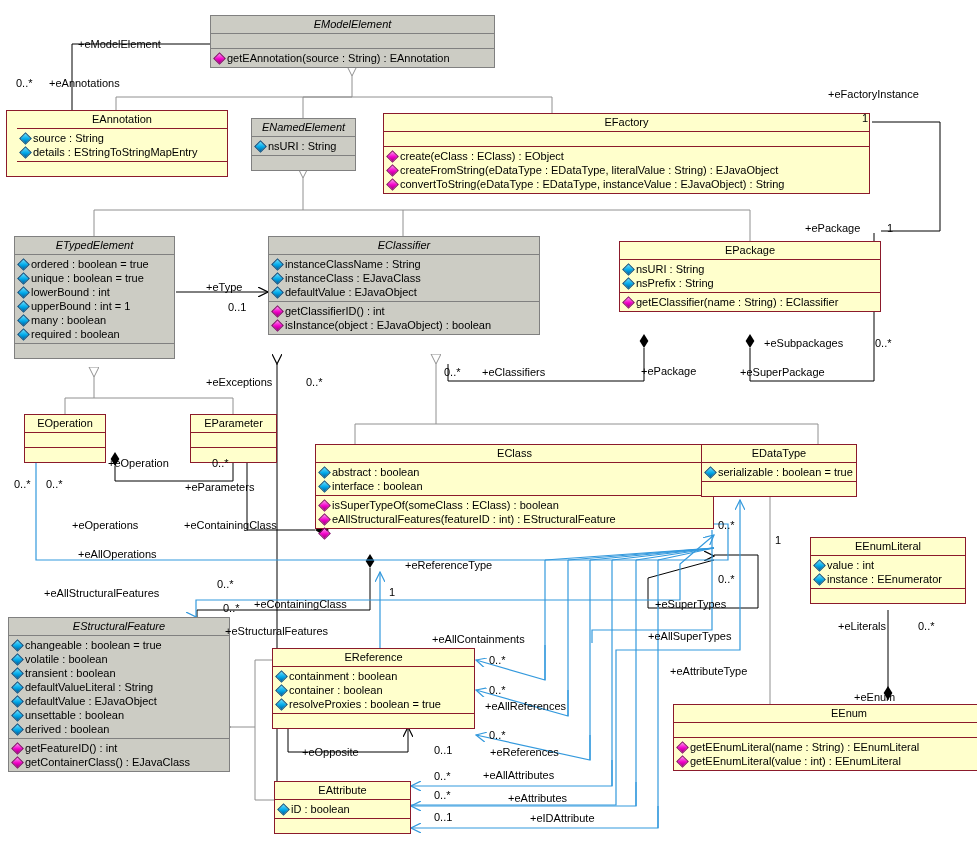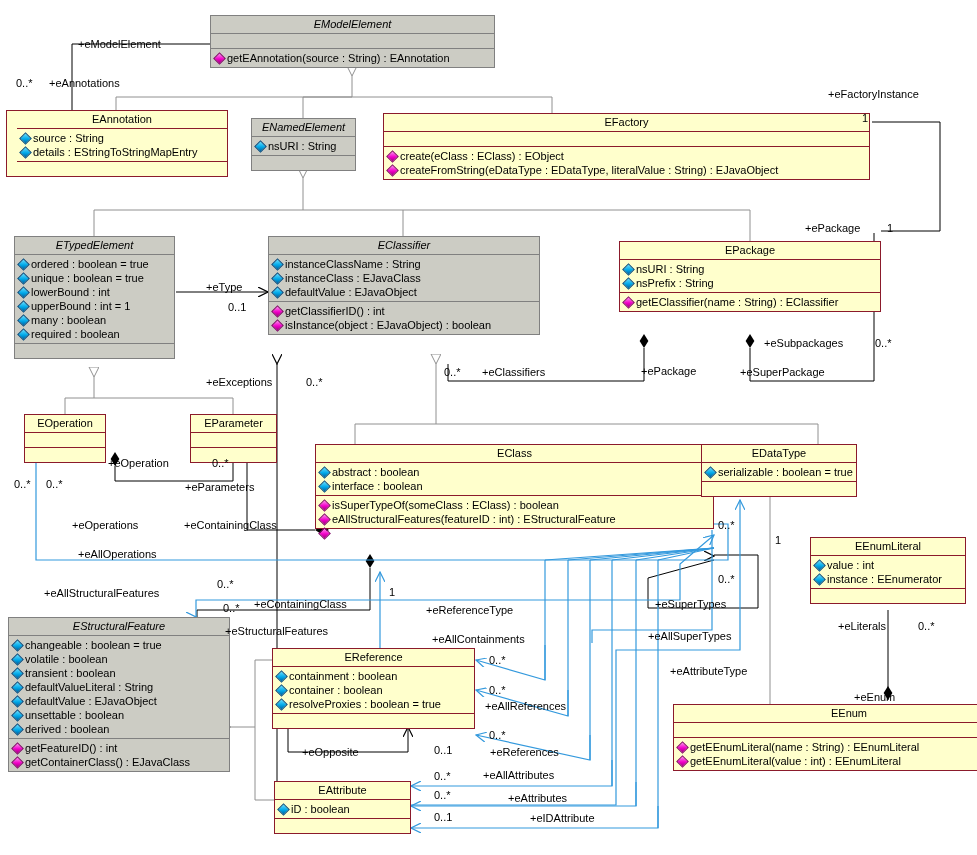--- a/index.html
+++ b/index.html
@@ -186,20 +186,21 @@
         <div class="compart empty"></div>
       </div>
       <div class="umlbox" style="left: 383px; top: 113px; width: 487px;">
         <div class="cname">EFactory</div>
         <div class="sep"></div>
         <div class="compart empty"></div>
         <div class="sep"></div>
         <div class="compart">
           <div class="feat"><span class="gem op"></span><span>create(eClass : EClass) : EObject</span></div>
           <div class="feat"><span class="gem op"></span><span>createFromString(eDataType : EDataType, literalValue : String) : EJavaObject</span></div>
+          <div class="feat"><span class="gem op"></span><span>convertToString(eDataType : EDataType, instanceValue : EJavaObject) : String</span></div>
         </div>
       </div>
       <div class="umlbox abstract" style="left: 14px; top: 236px; width: 161px;">
         <div class="cname">ETypedElement</div>
         <div class="sep"></div>
         <div class="compart">
           <div class="feat"><span class="gem attr"></span><span>ordered : boolean = true</span></div>
           <div class="feat"><span class="gem attr"></span><span>unique : boolean = true</span></div>
           <div class="feat"><span class="gem attr"></span><span>lowerBound : int</span></div>
           <div class="feat"><span class="gem attr"></span><span>upperBound : int = 1</span></div>
@@ -343,21 +344,21 @@
       <div class="lbl" style="left: 641px; top: 365px;">+ePackage</div>
       <div class="lbl" style="left: 740px; top: 366px;">+eSuperPackage</div>
       <div class="lbl" style="left: 108px; top: 457px;">+eOperation</div>
       <div class="lbl" style="left: 185px; top: 481px;">+eParameters</div>
       <div class="lbl" style="left: 72px; top: 519px;">+eOperations</div>
       <div class="lbl" style="left: 184px; top: 519px;">+eContainingClass</div>
       <div class="lbl" style="left: 38px; top: 548px; margin-left: 40px;">+eAllOperations</div>
       <div class="lbl" style="left: 44px; top: 587px;">+eAllStructuralFeatures</div>
       <div class="lbl" style="left: 254px; top: 598px;">+eContainingClass</div>
       <div class="lbl" style="left: 225px; top: 625px;">+eStructuralFeatures</div>
-      <div class="lbl" style="left: 405px; top: 604px; margin-left: 21px;">+eReferenceType</div>
+      <div class="lbl" style="left: 405px; top: 559px;">+eReferenceType</div>
       <div class="lbl" style="left: 655px; top: 598px;">+eSuperTypes</div>
       <div class="lbl" style="left: 648px; top: 630px;">+eAllSuperTypes</div>
       <div class="lbl" style="left: 432px; top: 633px;">+eAllContainments</div>
       <div class="lbl" style="left: 670px; top: 665px;">+eAttributeType</div>
       <div class="lbl" style="left: 485px; top: 700px;">+eAllReferences</div>
       <div class="lbl" style="left: 838px; top: 620px;">+eLiterals</div>
       <div class="lbl" style="left: 854px; top: 691px;">+eEnum</div>
       <div class="lbl" style="left: 302px; top: 746px;">+eOpposite</div>
       <div class="lbl" style="left: 490px; top: 746px;">+eReferences</div>
       <div class="lbl" style="left: 483px; top: 769px;">+eAllAttributes</div>

